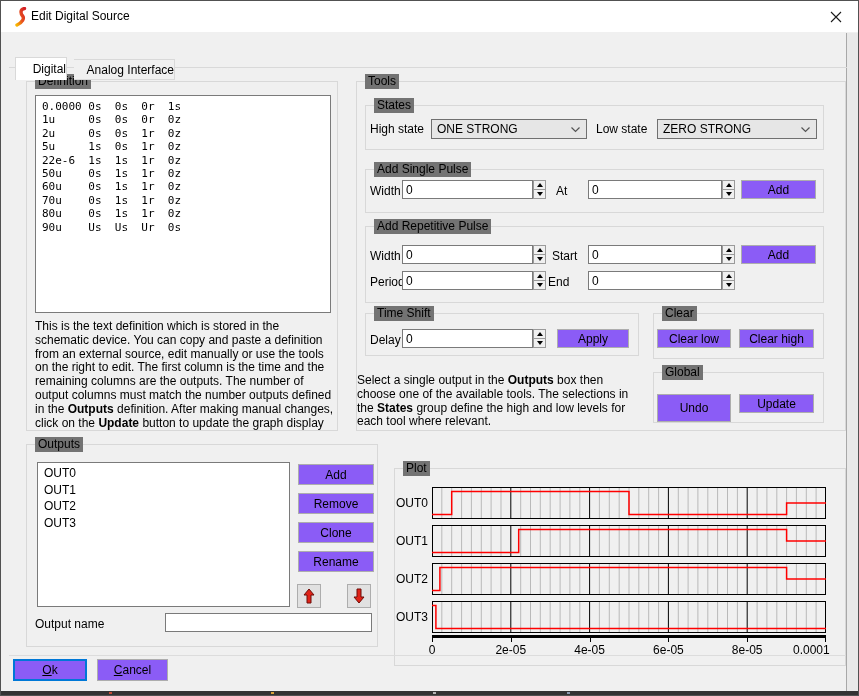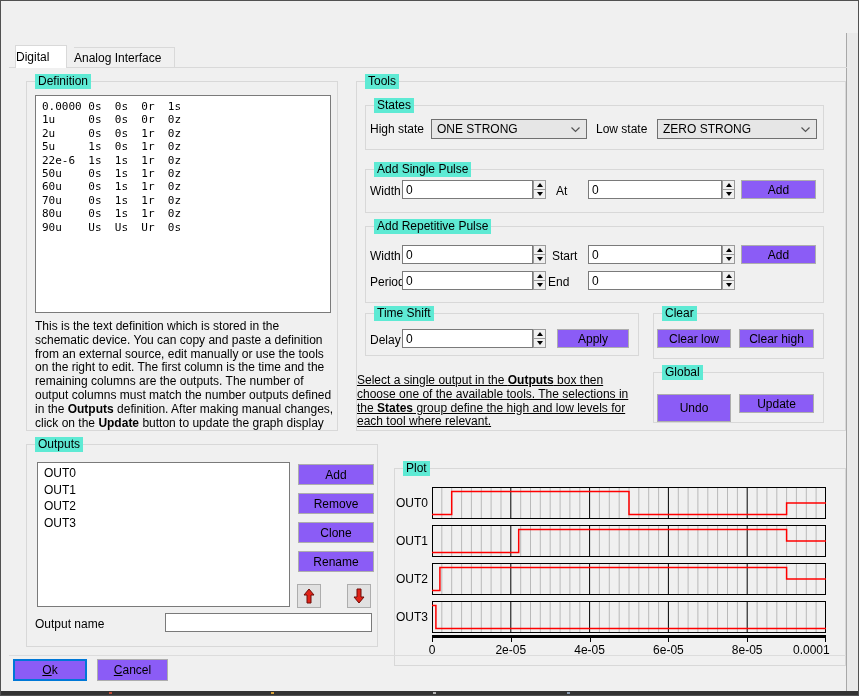--- a/index.html
+++ b/index.html
@@ -7,28 +7,28 @@
   .dialog{
     position:relative;width:859px;height:696px;background:#f0f0f0;
     border:1px solid #515151;overflow:hidden;
     font-family:"Liberation Sans",sans-serif;font-size:12px;color:#000;
   }
   .titlebar{position:absolute;left:0;top:0;width:100%;height:31px;background:#fff;}
   .title-text{position:absolute;left:30px;top:0;line-height:31px;font-size:12px;}
   .app-icon{position:absolute;left:11px;top:6px;}
   .close-btn{position:absolute;right:8px;top:5px;width:28px;height:21px;display:flex;align-items:center;justify-content:center;}
   
-  .tab{position:absolute;font-size:12px;text-align:left;}
+  .tab{position:absolute;font-size:12px;text-align:right;margin-top:12px;}
   .tab-active{left:14px;top:44px;width:52px;height:23px;background:#fff;border:1px solid #d9d9d9;border-bottom:none;line-height:22px;z-index:3;}
   .tab-inactive{left:73px;top:46px;width:101px;height:21px;background:#f0f0f0;border:1px solid #d9d9d9;border-left:none;line-height:20px;z-index:2;}
   .tabline{position:absolute;left:8px;top:66px;width:838px;height:1px;background:#d9d9d9;z-index:1;}
   .footline{position:absolute;left:8px;top:654px;width:838px;height:1px;background:#dcdcdc;}
   
   .gb{position:absolute;border:1px solid #d8d8d8;}
-  .gbt{position:absolute;top:-8px;left:8px;background:#5eead4;padding:0 3px;font-size:12px;line-height:15px;white-space:nowrap;}
+  .gbt{position:absolute;top:-8px;left:8px;background:#737373;padding:0 3px;font-size:12px;line-height:15px;white-space:nowrap;}
   
   .lbl{position:absolute;white-space:nowrap;font-size:12px;}
   .tf{position:absolute;background:#fff;border:1px solid #7a7a7a;font-size:12px;padding:0 3px;font-family:"Liberation Sans",sans-serif;height:19px;outline:none;}
   .btn{position:absolute;background:#8b5cf6;border:1px solid #adadad;font-size:12px;display:flex;align-items:center;justify-content:center;font-family:"Liberation Sans",sans-serif;padding:0;}
   .btn-default{border:2px solid #0078d7;}
   .combo{position:absolute;background:#e6e6e6;border:1px solid #707070;font-size:12px;height:20px;line-height:18px;padding:0 18px 0 5px;}
   .combo svg{position:absolute;right:6px;top:7px;}
   .spin{position:absolute;width:13px;height:19px;display:flex;flex-direction:column;}
   .spin-btn{flex:1;background:#f0f0f0;border:1px solid #9a9a9a;display:flex;align-items:center;justify-content:center;}
   .spin-btn + .spin-btn{margin-top:-1px;}
@@ -55,20 +55,40 @@
   .vstrip{position:absolute;left:845px;top:32px;width:13px;height:659px;background:#e9e9e9;border-left:1px solid #a8a8a8;}
   .taskbar{position:absolute;left:0;bottom:0;width:100%;height:4px;background:#333;z-index:9;}
   .taskbar i{position:absolute;bottom:1px;width:3px;height:2px;display:block;}
   u{text-decoration:underline;}
 </style>
 </head>
 <body>
 
 <div class="dialog">
 
+  <div class="titlebar">
+    <span class="app-icon">
+      <svg width="17" height="20" viewBox="0 0 17 20">
+        <defs>
+            <linearGradient id="lg" x1="1" y1="0" x2="0" y2="1">
+          <stop offset="0" stop-color="#d31f26"></stop>
+              <stop offset="0.55" stop-color="#e8531d"></stop>
+              <stop offset="1" stop-color="#f7b500"></stop>
+        </linearGradient>
+          </defs>
+        <path d="M12.5 1.5 C7.5 2.2 8.8 7 10.6 9 C12.6 11.3 10.5 15.5 5 18" fill="none" stroke="url(#lg)" stroke-width="3.4" stroke-linecap="round"></path>
+      </svg>
+    </span>
+    <span class="title-text">Edit Digital Source</span>
+    <span class="close-btn">
+      <svg width="12" height="12" viewBox="0 0 12 12">
+          <path d="M1 1 L11 11 M11 1 L1 11" stroke="#1a1a1a" stroke-width="1.1" fill="none"></path>
+        </svg>
+    </span>
+  </div>
 
   <div class="tab tab-active">Digital</div>
   <div class="tab tab-inactive">Analog Interface</div>
   <div class="tabline"></div>
 
   <div class="gb" style="left:25px;top:80px;width:312px;height:350px;">
     <span class="gbt">Definition</span>
     <pre class="def-area">0.0000 0s  0s  0r  1s
 1u     0s  0s  0r  0z
 2u     0s  0s  1r  0z
@@ -187,21 +207,21 @@
         </span>
       <button class="btn" style="left:191px;top:15px;width:72px;height:19px;">Apply</button>
     </div>
 
     <div class="gb" style="left:296px;top:231px;width:171px;height:46px;">
       <span class="gbt">Clear</span>
       <button class="btn" style="left:3px;top:15px;width:74px;height:19px;">Clear low</button>
       <button class="btn" style="left:85px;top:15px;width:75px;height:19px;">Clear high</button>
     </div>
 
-    <div class="note" style="left:0px;top:292px;width:284px;text-decoration:underline;">Select a single output in the <b>Outputs</b> box then choose one of the available tools. The selections in the <b>States</b> group define the high and low levels for each tool where relevant.</div>
+    <div class="note" style="left:0px;top:292px;width:284px;">Select a single output in the <b>Outputs</b> box then choose one of the available tools. The selections in the <b>States</b> group define the high and low levels for each tool where relevant.</div>
 
     <div class="gb" style="left:296px;top:290px;width:171px;height:51px;">
       <span class="gbt">Global</span>
       <button class="btn" style="left:3px;top:21px;width:74px;height:28px;">Undo</button>
       <button class="btn" style="left:85px;top:21px;width:75px;height:19px;">Update</button>
     </div>
   </div>
 
   <div class="gb" style="left:25px;top:443px;width:352px;height:203px;">
     <span class="gbt">Outputs</span>

